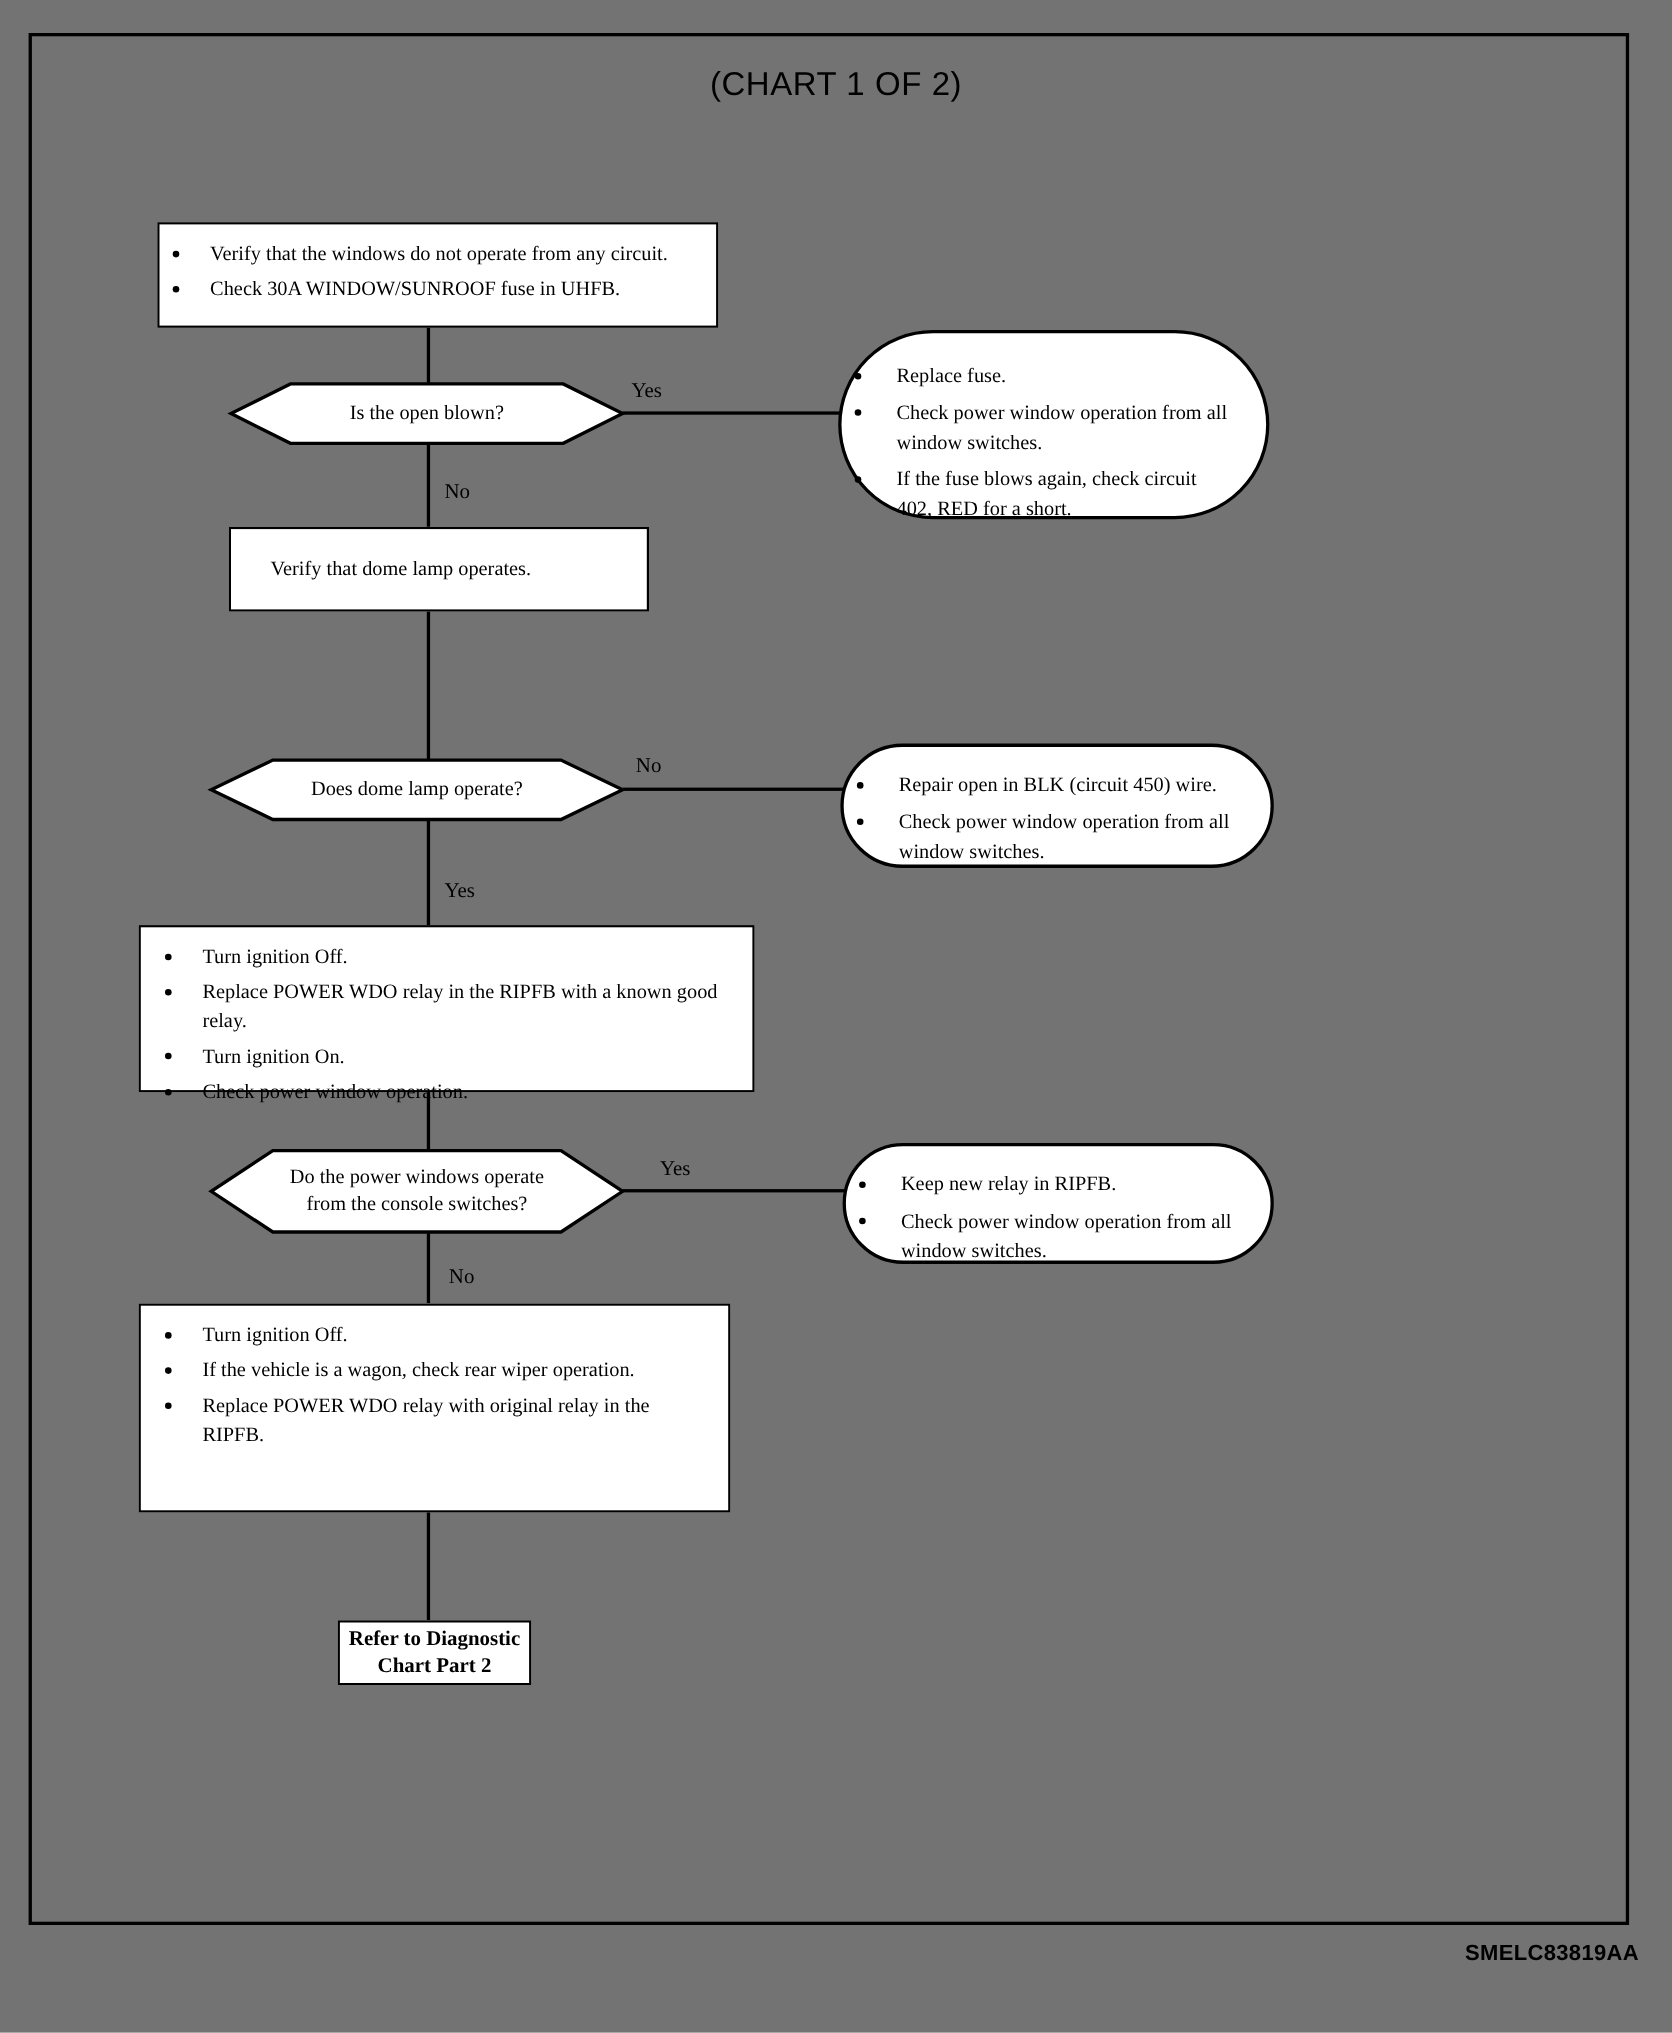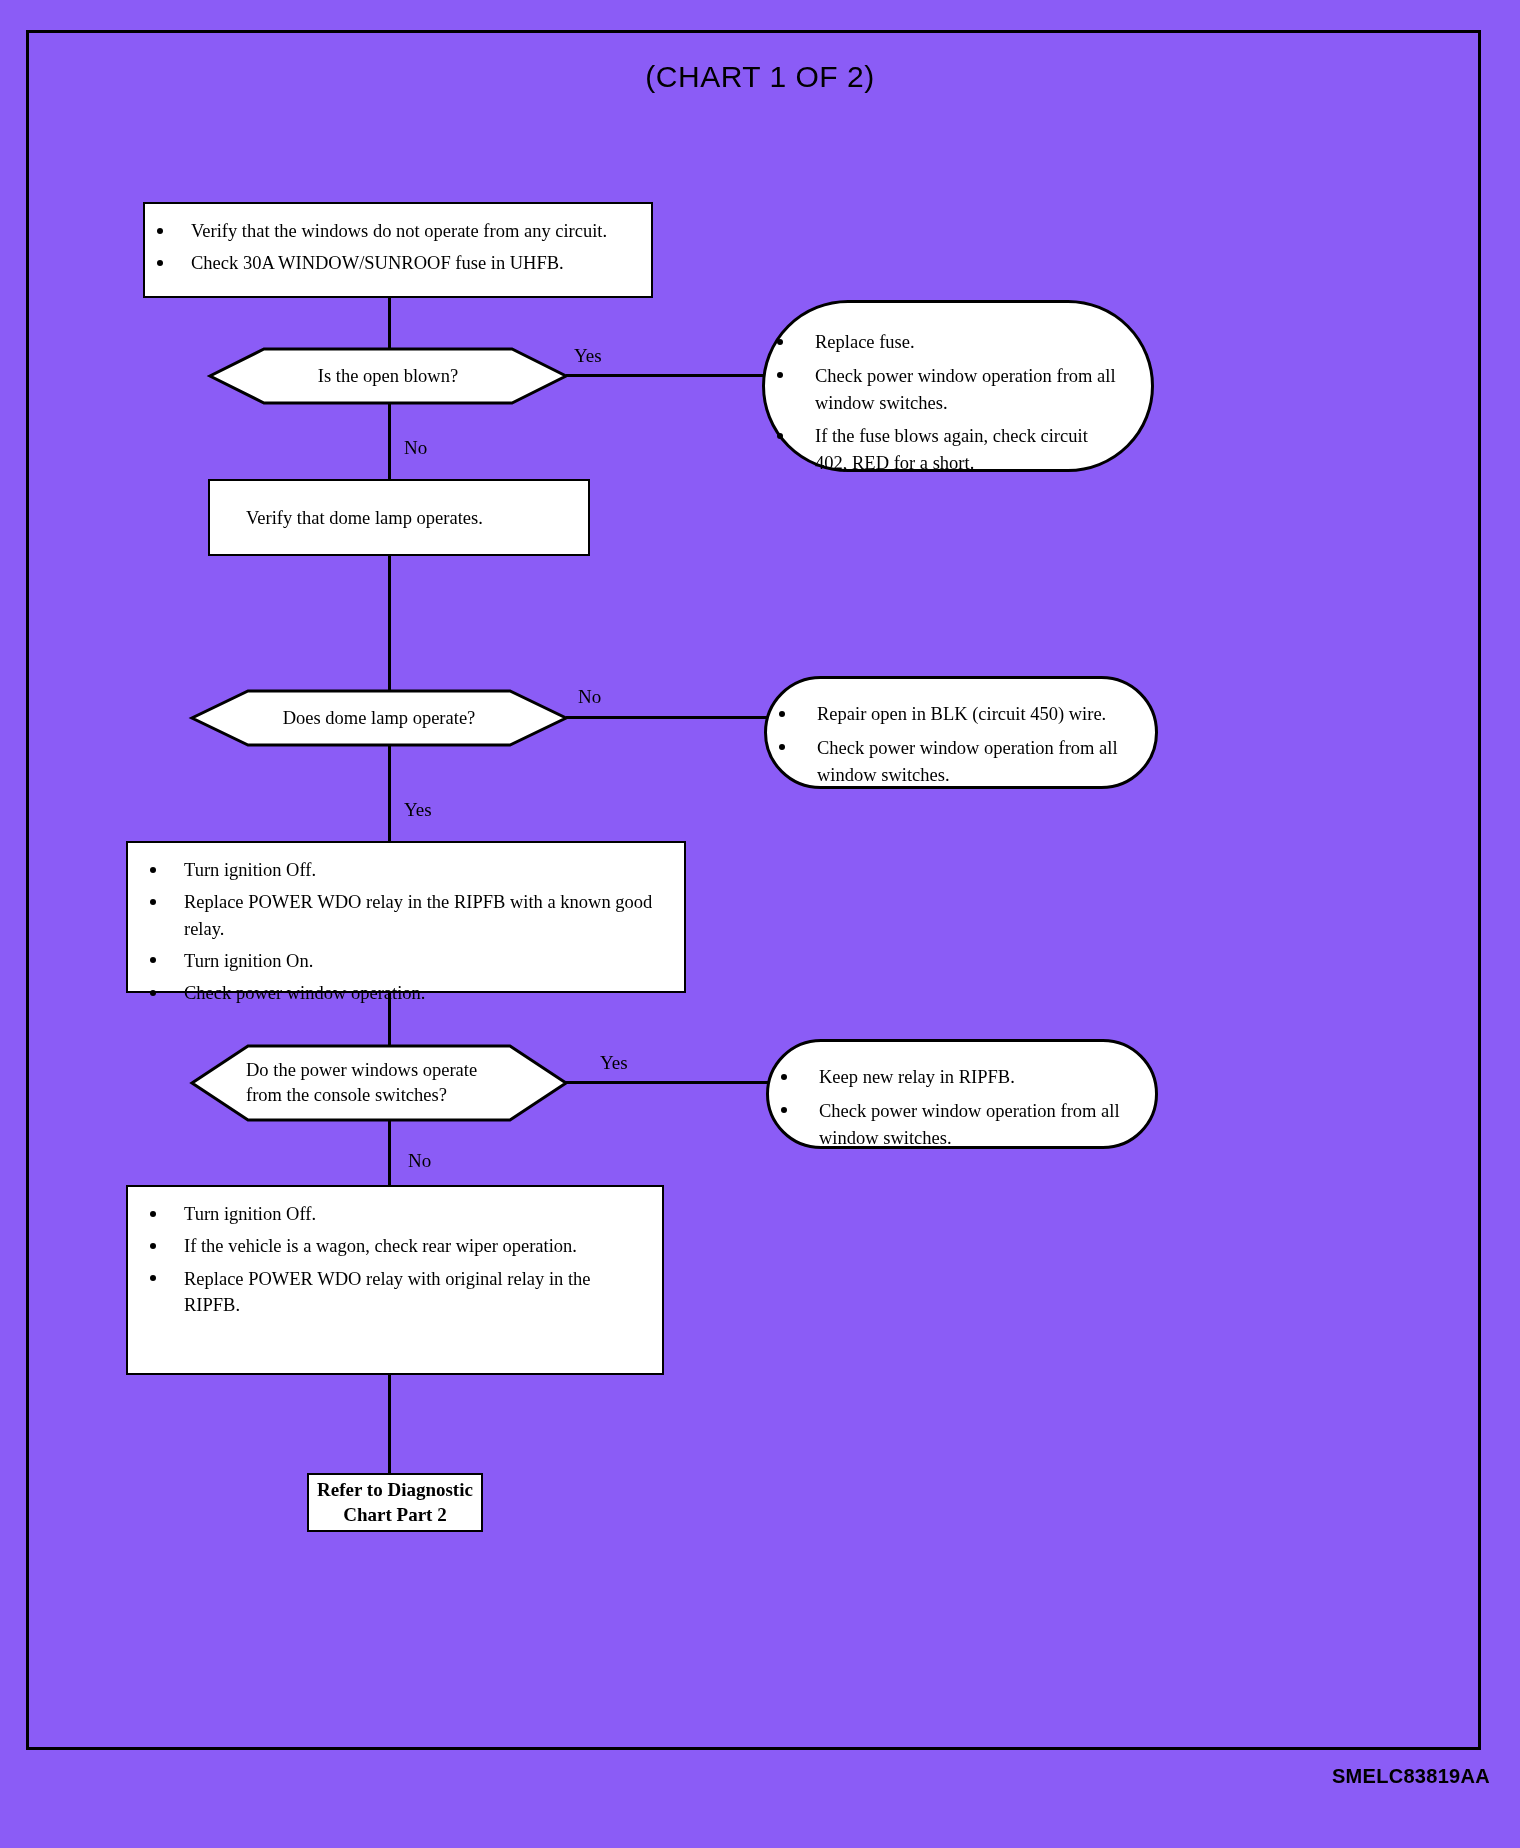--- a/index.html
+++ b/index.html
@@ -8,21 +8,21 @@
     background: #ffffff;
   }
   body {
     font-family: "Liberation Serif", "DejaVu Serif", serif;
     color: #000000;
   }
   #page {
     position: relative;
     width: 1520px;
     height: 1848px;
-    background: #8b5cf6;
+    background: #737373;
     overflow: hidden;
   }
   
   #page-border {
     position: absolute;
     left: 26px;
     top: 30px;
     width: 1455px;
     height: 1720px;
     border: 3px solid #000;
@@ -282,21 +282,21 @@
       </li>
     </ul>
   </div>
 
   <div class="vline" style="left:388px; top:993px; height:52px;"></div>
 
   <div class="decision" style="left:190px; top:1045px; width:378px; height:76px;">
     <svg width="378" height="76" viewBox="0 0 378 76">
       <polygon points="58,1 320,1 376,38 320,75 58,75 2,38" fill="#ffffff" stroke="#000000" stroke-width="3"></polygon>
     </svg>
-    <div class="dec-text" style="padding:0 56px; text-align:left;font-family:Liberation Serif, serif;">Do the power windows operate from the console switches?</div>
+    <div class="dec-text" style="padding:0 56px; text-align:center;font-family:Liberation Serif, serif;">Do the power windows operate from the console switches?</div>
   </div>
 
   <div class="hline" style="left:566px; top:1081px; width:243px;"></div>
   <div class="branch-label" style="left:600px; top:1052px;">Yes</div>
 
   <div class="vline" style="left:388px; top:1121px; height:64px;"></div>
   <div class="branch-label" style="left:408px; top:1150px;">No</div>
 
   <div class="callout" style="left:766px; top:1039px; width:392px; height:110px; border-radius:55px; padding:22px 28px 0 0;">
     <ul>

